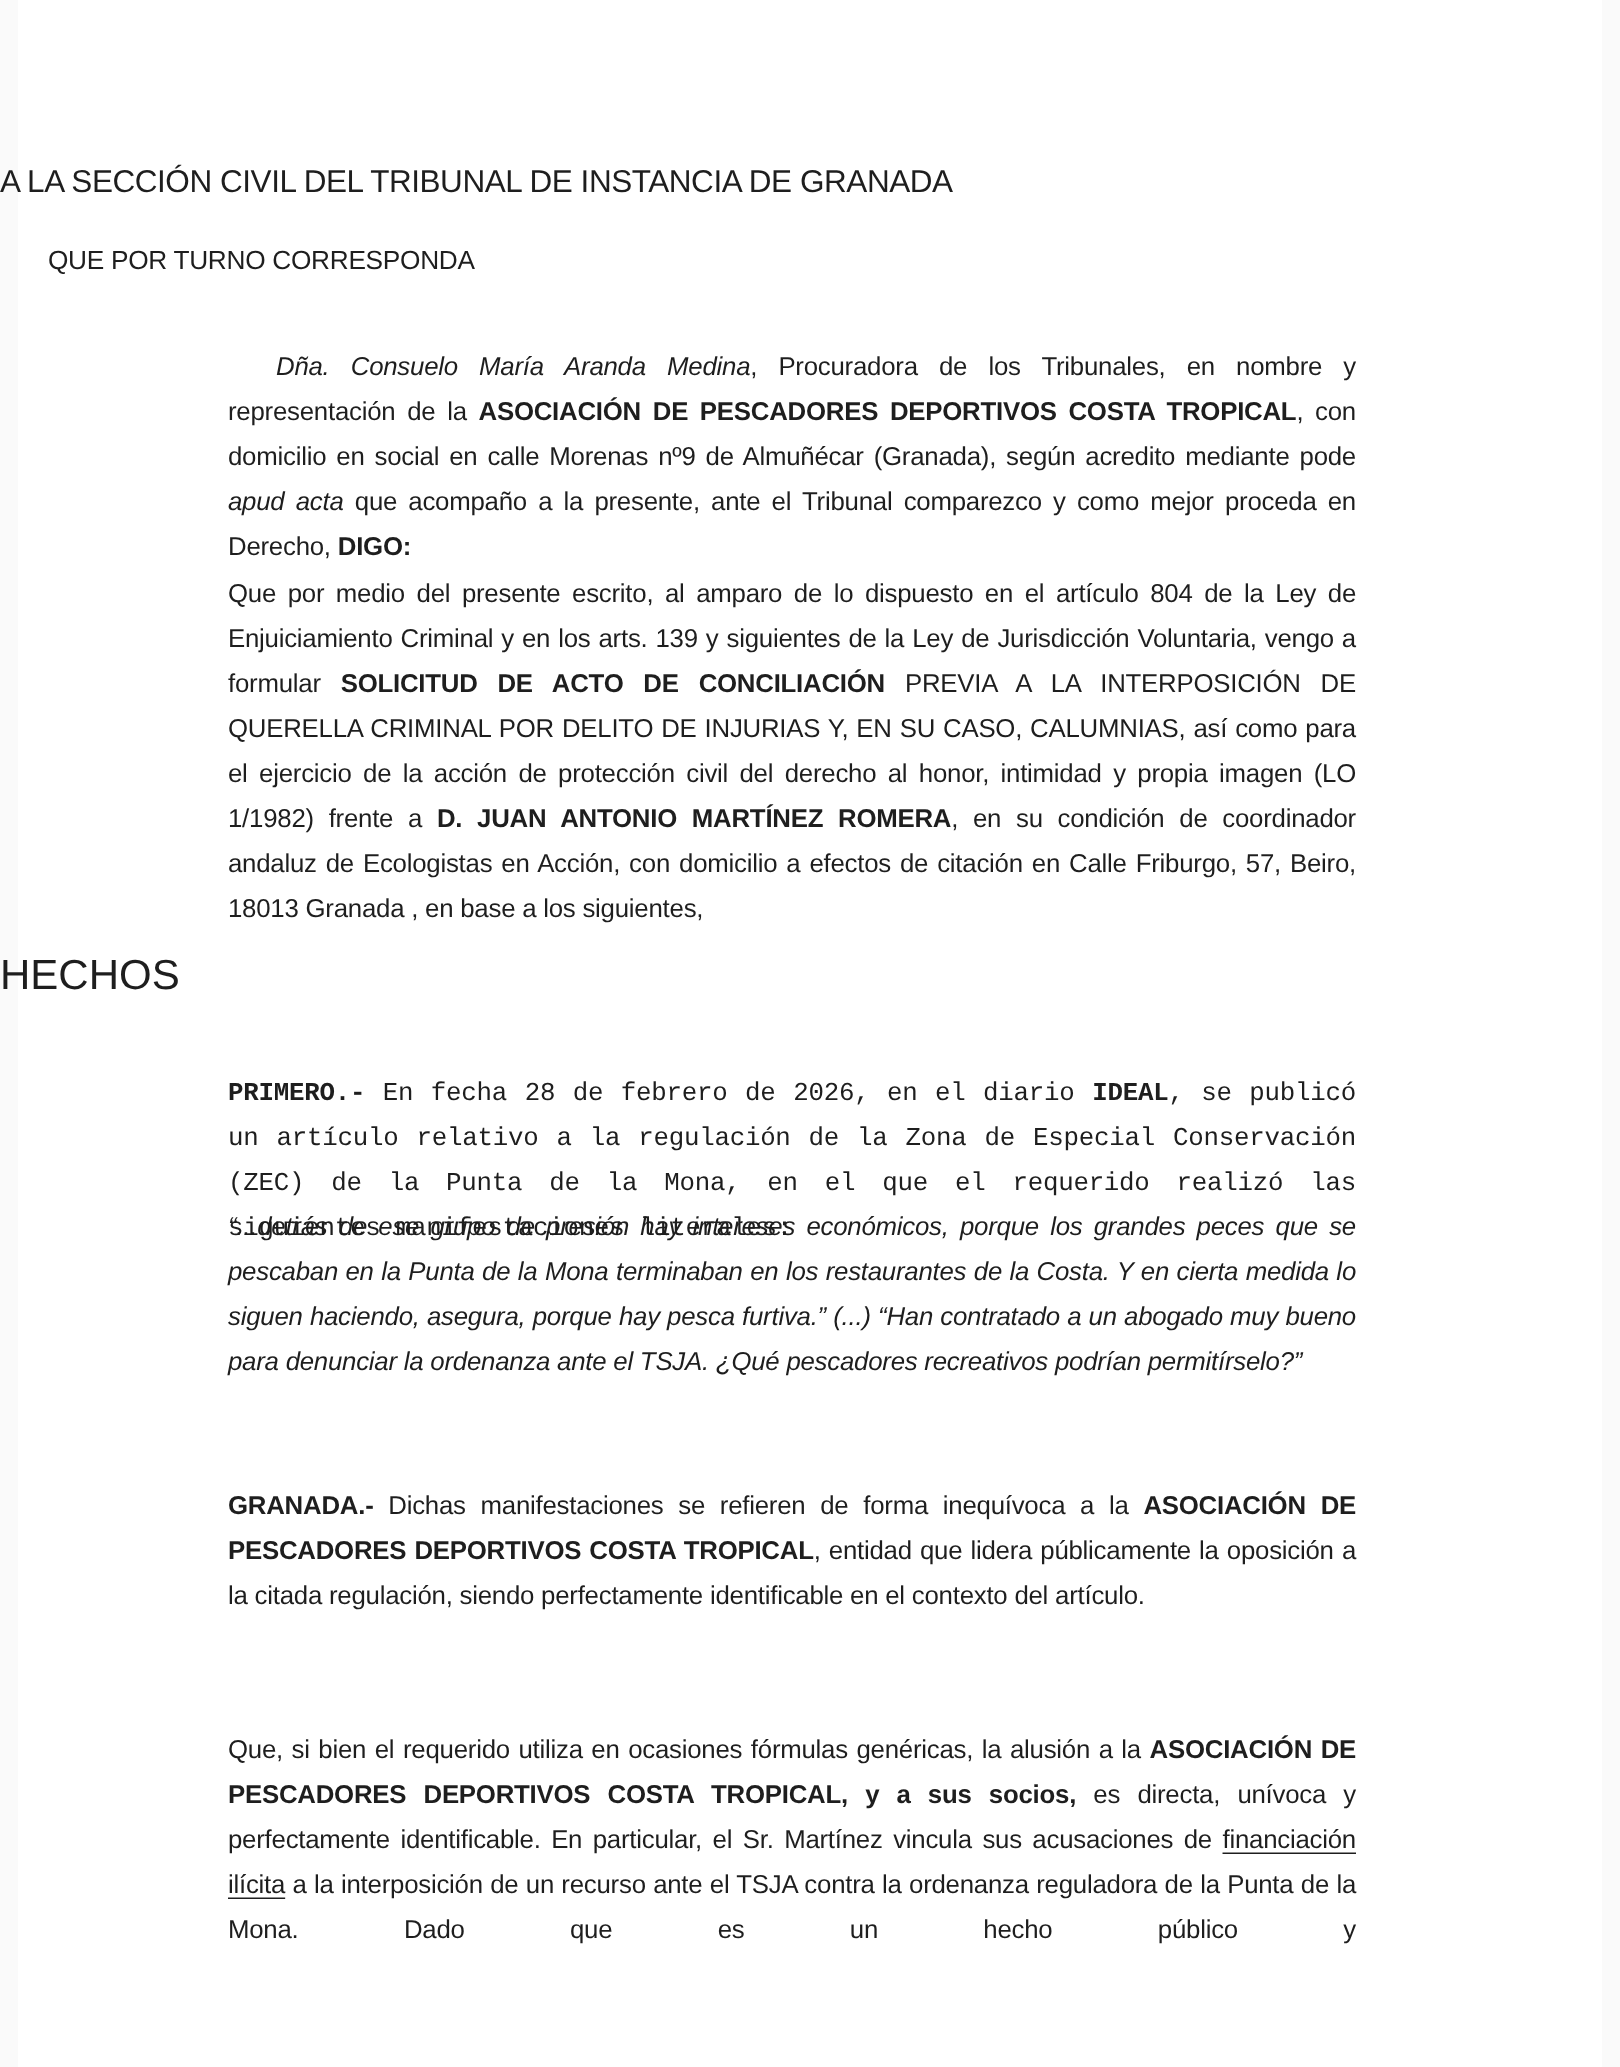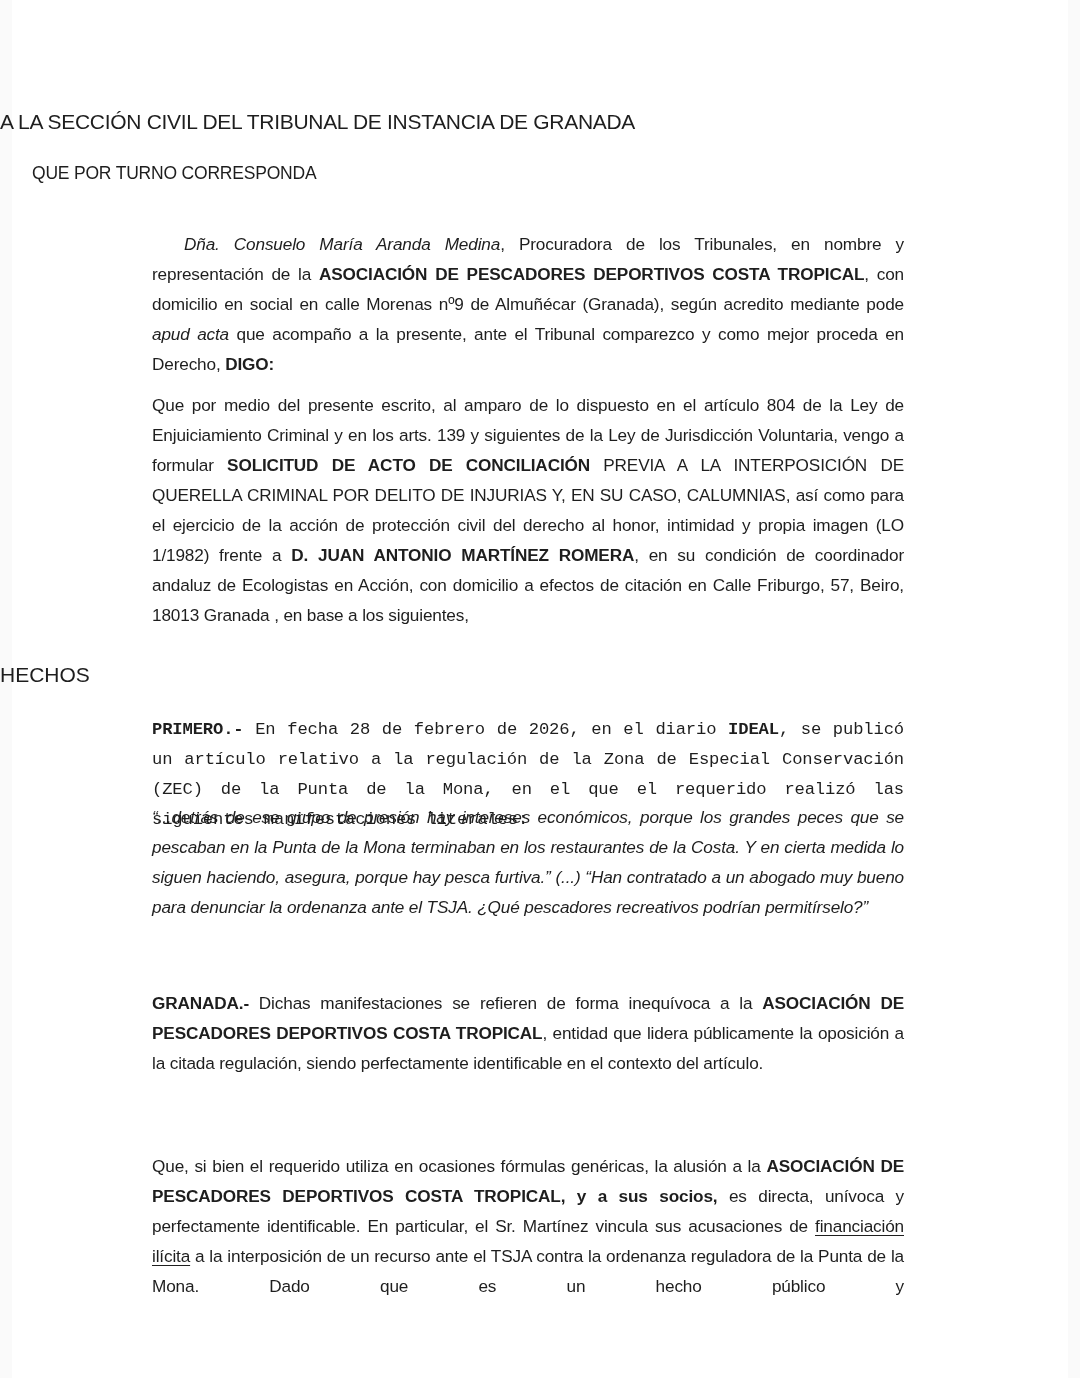--- a/index.html
+++ b/index.html
@@ -17,41 +17,41 @@
     position: absolute; left: 152px; width: 752px;
     font-size: 17.2px; line-height: 30px;
     letter-spacing: -0.15px;
   }
   .title {
     position: absolute; left: 0; width: 1080px; text-align: left;
     font-weight: normal; margin: 0;
   }
   .t1 { top: 110px; font-size: 21px; letter-spacing: -0.3px; }
   .t2 { top: 163px; font-size: 17.5px; letter-spacing: -0.2px; padding-left: 32px; }
-  .t3 { top: 663px; font-size: 21px; }
+  .t3 { top: 634px; font-size: 28px; }
   p { margin: 0; text-align: justify; text-align-last: left; }
   .indent { text-indent: 32px; }
   b { font-weight: bold; }
   i { font-style: italic; }
   u { text-decoration: underline; text-underline-offset: 3px; }
   .quote { font-style: italic; }
 </style>
 </head>
 <body>
 
 <div class="page"></div>
 
 <h1 class="title t1">A LA SECCIÓN CIVIL DEL TRIBUNAL DE INSTANCIA DE GRANADA</h1>
 <h2 class="title t2">QUE POR TURNO CORRESPONDA</h2>
 
 <div class="content" style="top:210px;margin-top:19px;">
   <p class="indent"><i>Dña. Consuelo María Aranda Medina</i><span>, Procuradora de los Tribunales, en nombre y representación de la </span><b>ASOCIACIÓN DE PESCADORES DEPORTIVOS COSTA TROPICAL</b><span>, con domicilio en social en calle Morenas nº9 de Almuñécar (Granada), según acredito mediante pode </span><i>apud acta</i><span> que acompaño a la presente, ante el Tribunal comparezco y como mejor proceda en Derecho, </span><b>DIGO:</b></p>
 </div>
 
-<div class="content" style="top:390px;">
+<div class="content" style="top:380px;">
   <p><span>Que por medio del presente escrito, al amparo de lo dispuesto en el artículo 804 de la Ley de Enjuiciamiento Criminal y en los arts. 139 y siguientes de la Ley de Jurisdicción Voluntaria, vengo a formular </span><b>SOLICITUD DE ACTO DE CONCILIACIÓN</b><span> PREVIA A LA INTERPOSICIÓN DE QUERELLA CRIMINAL POR DELITO DE INJURIAS Y, EN SU CASO, CALUMNIAS, así como para el ejercicio de la acción de protección civil del derecho al honor, intimidad y propia imagen (LO 1/1982) frente a </span><b>D. JUAN ANTONIO MARTÍNEZ ROMERA</b><span>, en su condición de coordinador andaluz de Ecologistas en Acción, con domicilio a efectos de citación en Calle Friburgo, 57, Beiro, 18013 Granada , en base a los siguientes,</span></p>
 </div>
 
 <h3 class="title t3">HECHOS</h3>
 
 <div class="content" style="top:715px;font-family:Liberation Mono, monospace;">
   <p><b>PRIMERO.-</b><span> En fecha 28 de febrero de 2026, en el diario </span><b>IDEAL</b><span>, se publicó un artículo relativo a la regulación de la Zona de Especial Conservación (ZEC) de la Punta de la Mona, en el que el requerido realizó las siguientes manifestaciones literales:</span></p>
 </div>
 
 <div class="content" style="top:802px;">

